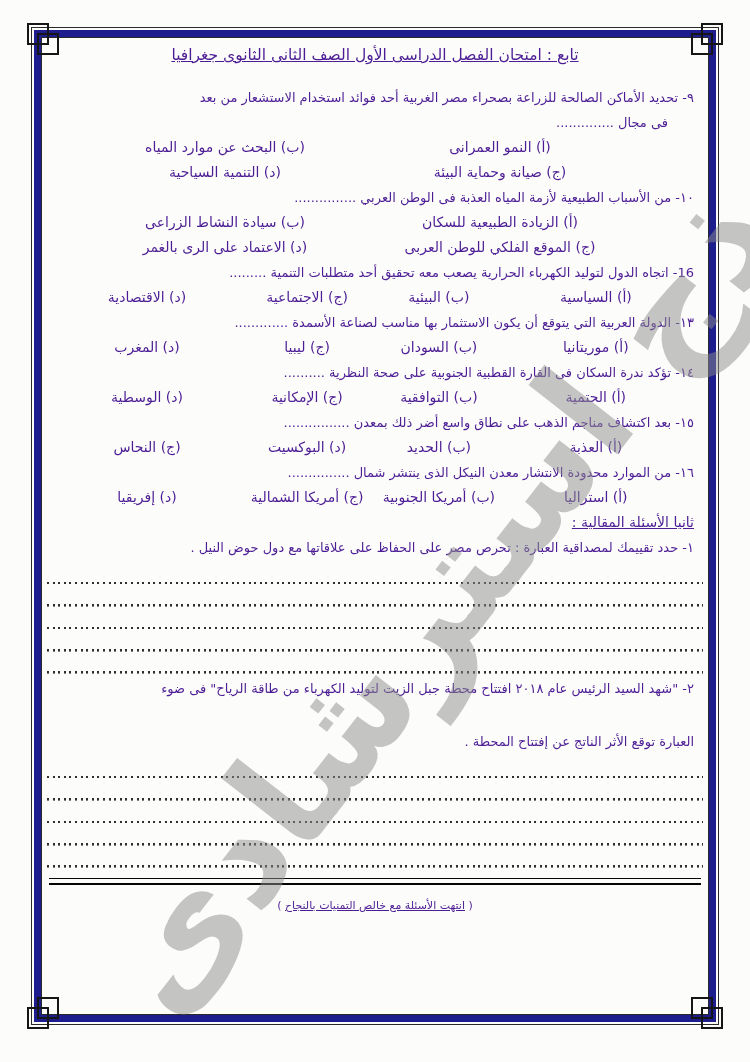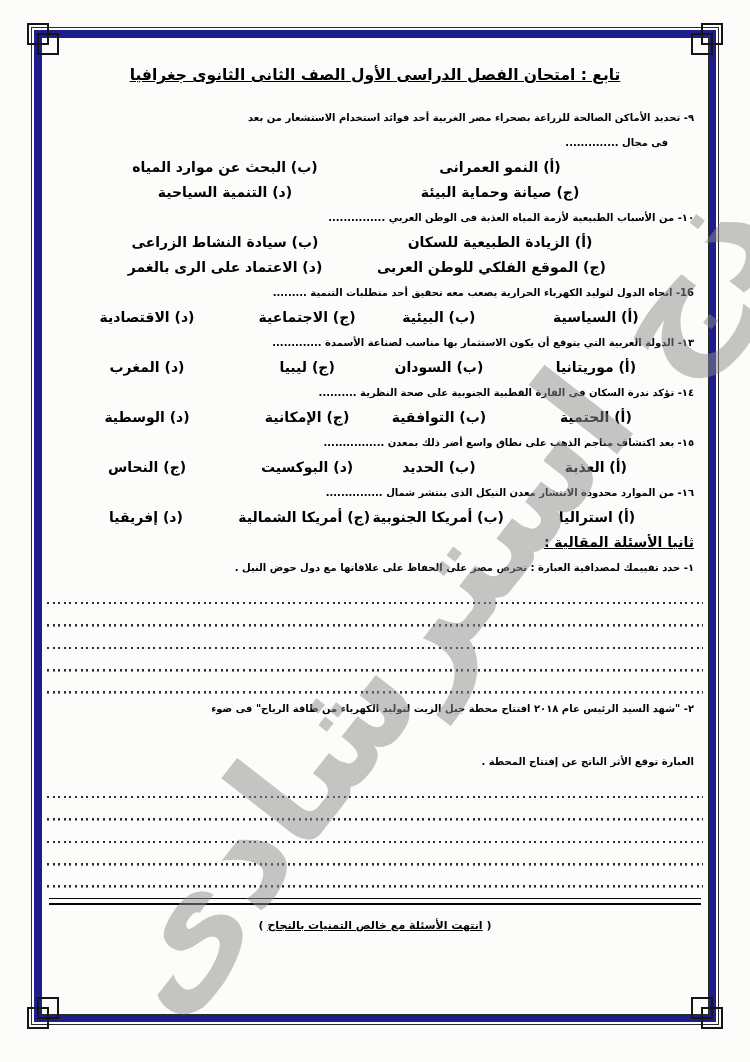--- a/index.html
+++ b/index.html
@@ -26,26 +26,26 @@
   .watermark{
     position:absolute;left:-70px;top:505px;width:1050px;
     text-align:center;white-space:nowrap;
     font-size:148px;font-weight:bold;line-height:1;
     color:#8d8d8d;opacity:.5;
     transform:rotate(-52deg);transform-origin:center;
     z-index:4;pointer-events:none;
   }
 
   .content{
-    position:absolute;left:56px;top:64px;width:638px;
-    direction:rtl;text-align:right;color:#000000;font-weight:bold;
+    position:absolute;left:56px;top:44px;width:638px;
+    direction:rtl;text-align:right;color:#4c1d95;font-weight:normal;
     z-index:2;
   }
   .title{text-align:center;font-size:15.5px;line-height:22px;text-decoration:underline;margin-bottom:19px;white-space:nowrap;}
-  .qline{font-size:10px;line-height:25px;white-space:nowrap;}
+  .qline{font-size:13px;line-height:25px;white-space:nowrap;}
   .indent{padding-right:26px;}
   .opts{display:grid;font-size:14px;line-height:25px;}
   .opts2{grid-template-columns:212px 1fr;padding-left:0;padding-right:88px;}
   .opts4{grid-template-columns:1.5fr 1fr 1.1fr 1.45fr;padding-right:4px;}
   .opt{text-align:center;white-space:nowrap;}
   .essay-heading{font-size:14px;line-height:25px;text-decoration:underline;white-space:nowrap;}
   .answer-lines{margin:2px -9px 2px -9px;}
   .dotline{
     height:22.4px;
     background-image:repeating-linear-gradient(90deg,#2e2e2e 0 2px,transparent 2px 5.6px);

